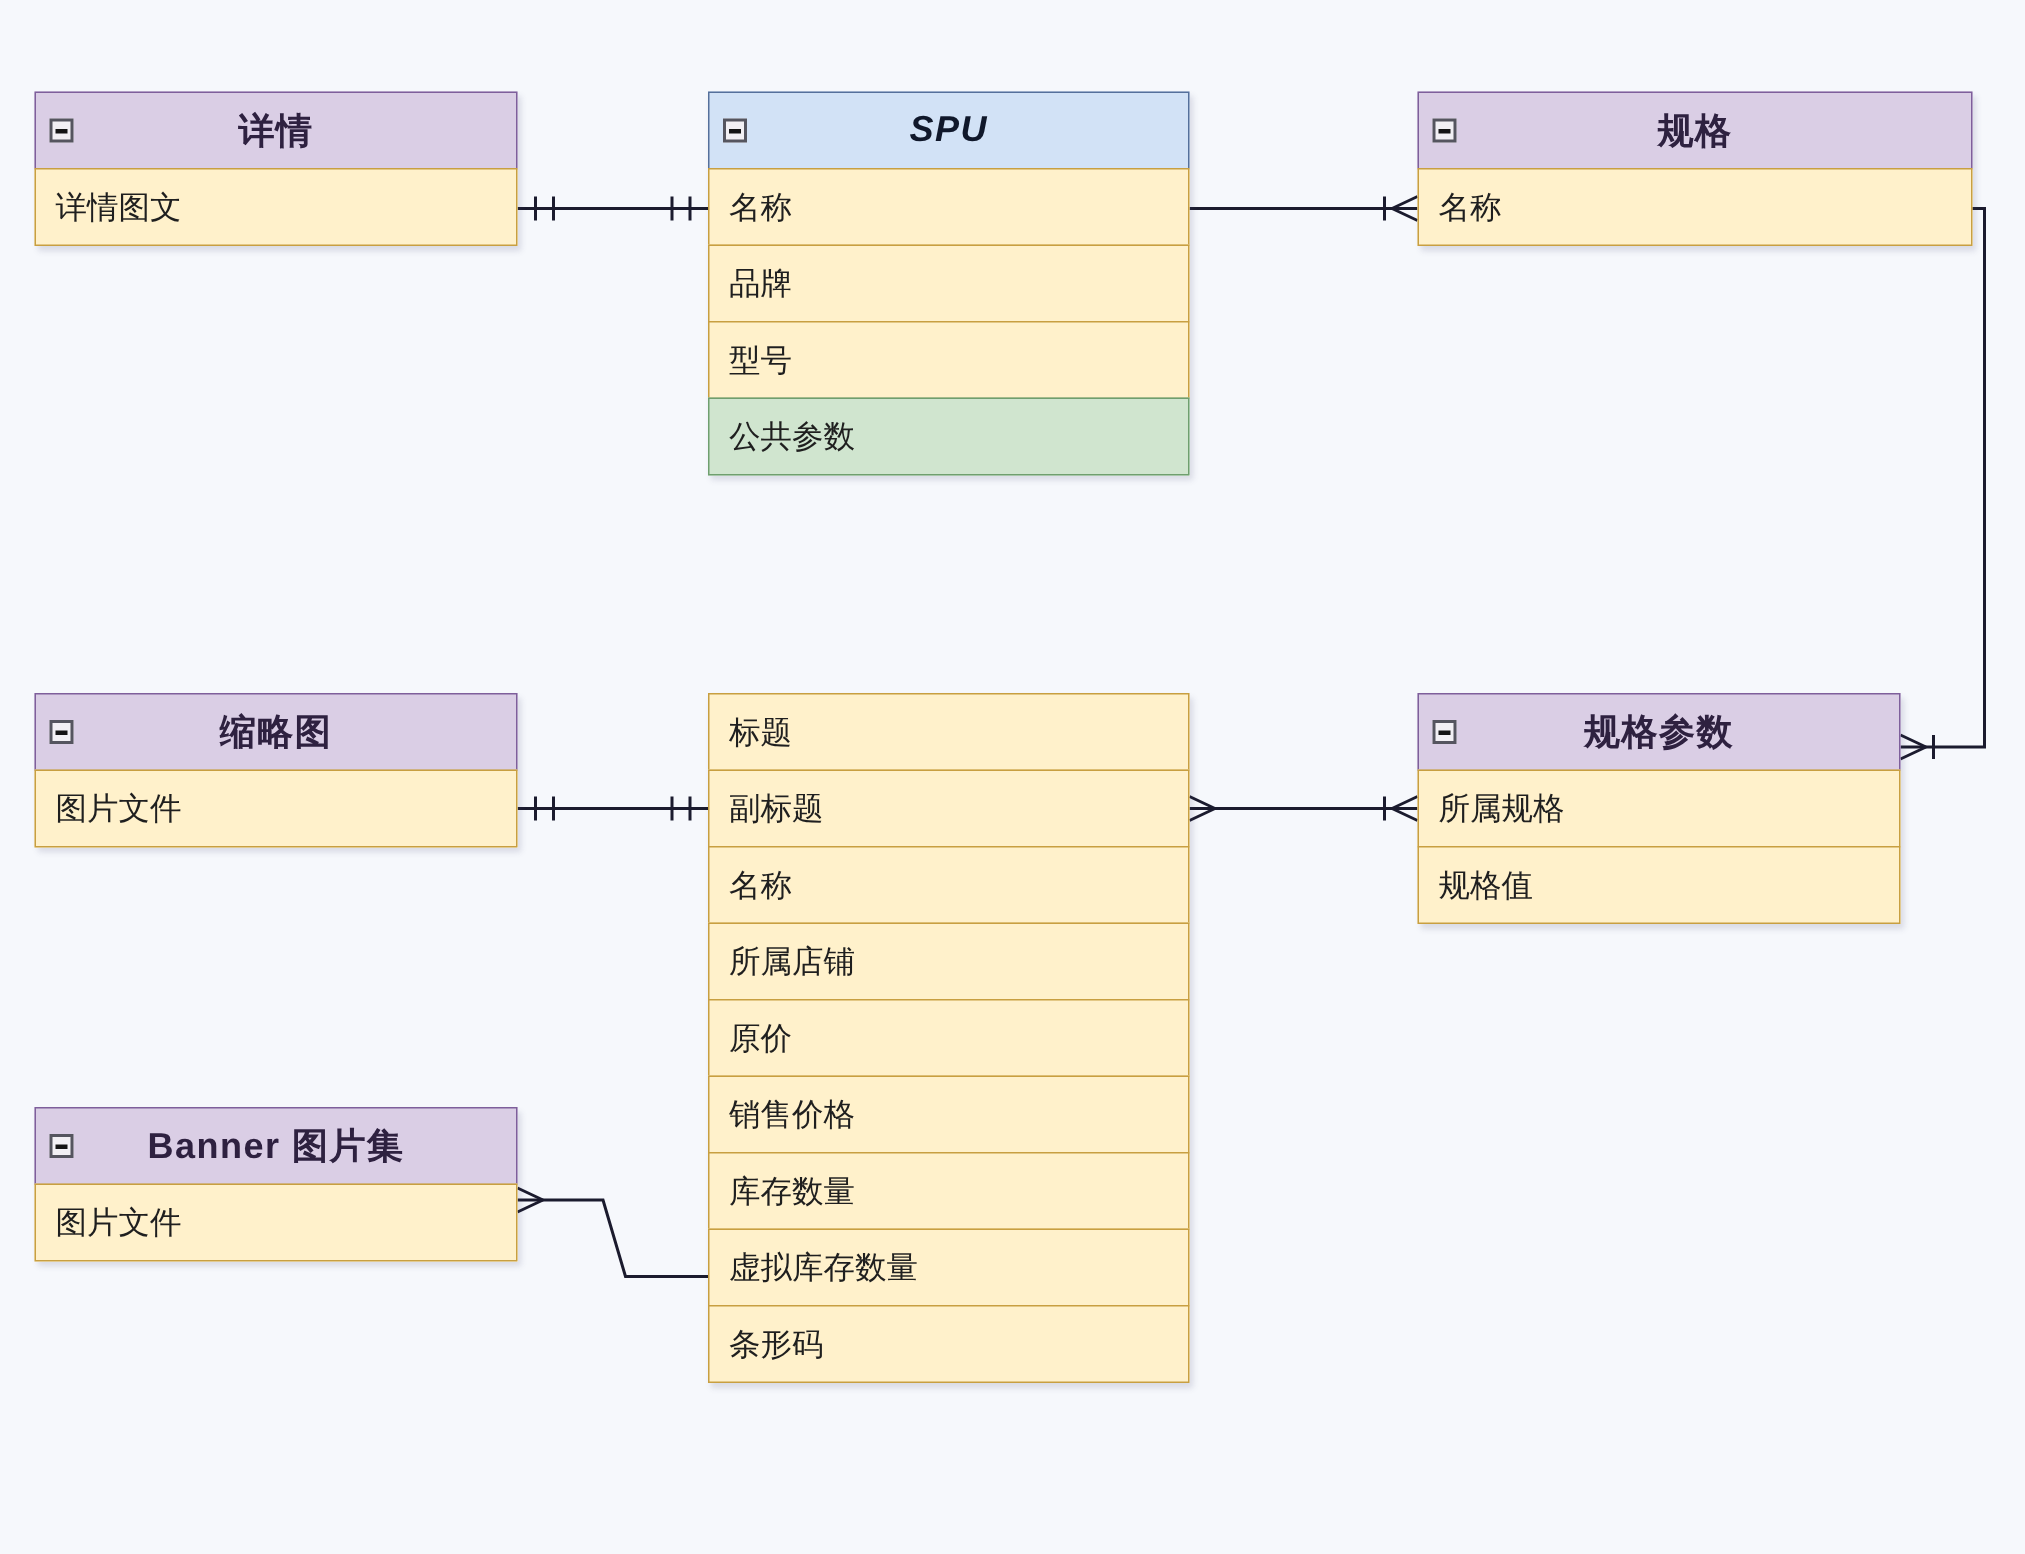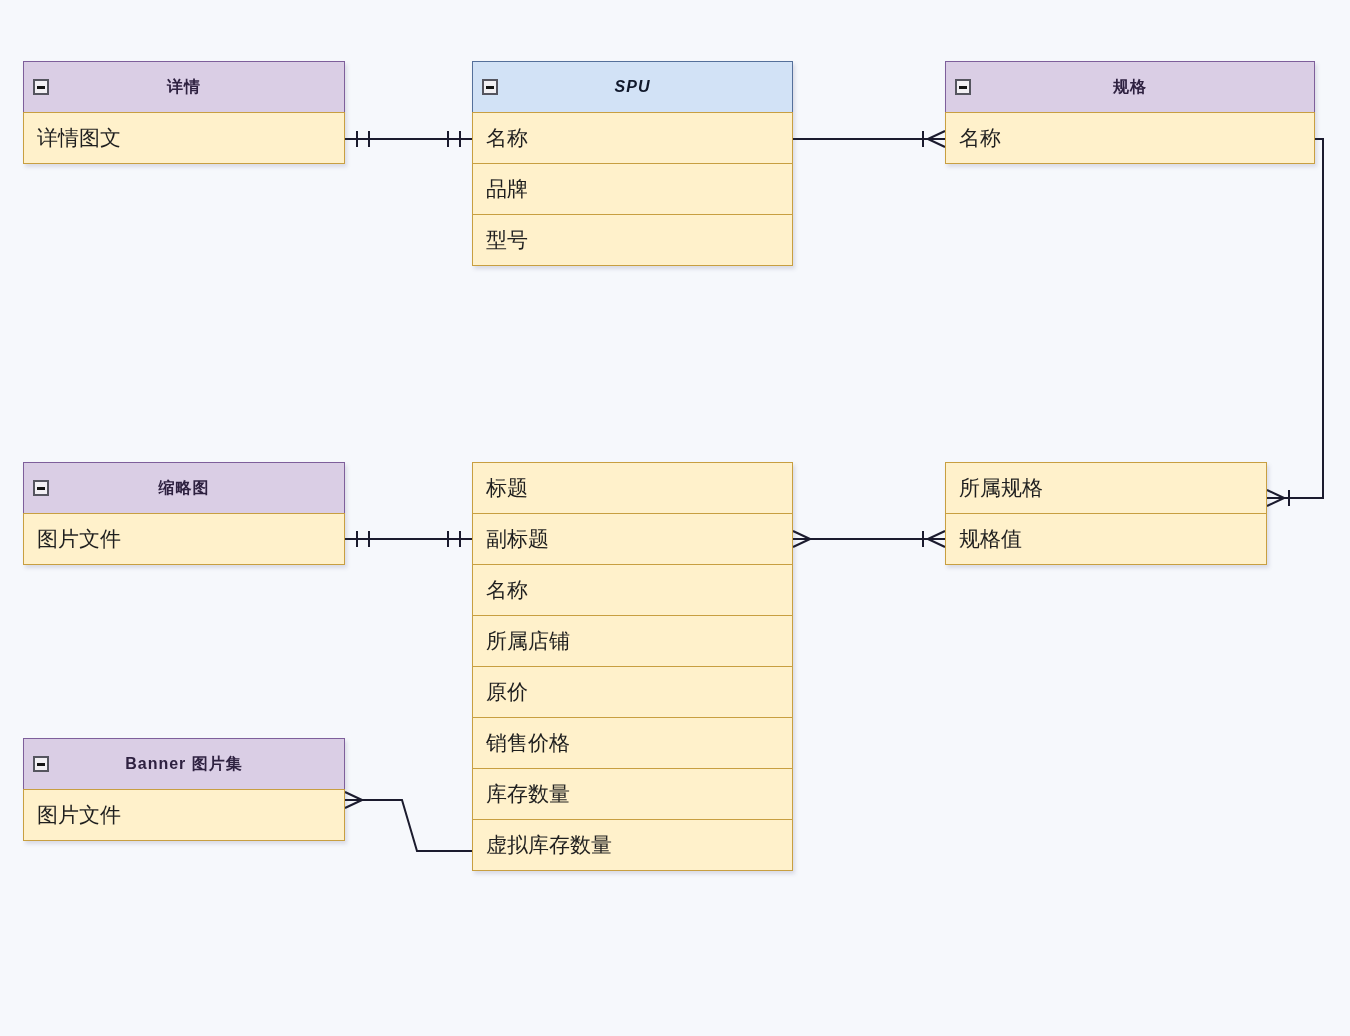--- a/index.html
+++ b/index.html
@@ -27,21 +27,21 @@
     align-items:center;
     position:relative;
     border:1px solid #999;
     margin-top:-1px;
   }
   .cell:first-child{margin-top:0;}
   .cell.header{
     justify-content:center;
   }
   .title{
-    font-size:16px;
+    font-size:24px;
     font-weight:600;
     letter-spacing:1px;
   }
   .cell.row{
     padding-left:13px;
     font-size:21px;
     color:#1f1f1f;
   }
   
   .purple{background:#dacee5;border-color:#7e5f9b;}
@@ -116,20 +116,21 @@
       <div class="entity" style="left: 472px; top: 61px; width: 321px; text-align: right;">
         <div class="cell header blue">
           <span class="collapse">
             <span class="minus"></span>
           </span>
           <span class="title">SPU</span>
         </div>
         <div class="cell row yellow">名称</div>
         <div class="cell row yellow">品牌</div>
         <div class="cell row yellow">型号</div>
+        <div class="cell row green">公共参数</div>
       </div>
       <div class="entity" style="left: 945px; top: 61px; width: 370px;">
         <div class="cell header purple">
           <span class="collapse">
             <span class="minus"></span>
           </span>
           <span class="title">规格</span>
         </div>
         <div class="cell row yellow">名称</div>
       </div>
@@ -144,22 +145,29 @@
       </div>
       <div class="entity" style="left: 472px; top: 462px; width: 321px;">
         <div class="cell row yellow">标题</div>
         <div class="cell row yellow">副标题</div>
         <div class="cell row yellow">名称</div>
         <div class="cell row yellow">所属店铺</div>
         <div class="cell row yellow">原价</div>
         <div class="cell row yellow">销售价格</div>
         <div class="cell row yellow">库存数量</div>
         <div class="cell row yellow">虚拟库存数量</div>
+        <div class="cell row yellow">条形码</div>
       </div>
       <div class="entity" style="left: 945px; top: 462px; width: 322px;">
+        <div class="cell header purple">
+          <span class="collapse">
+            <span class="minus"></span>
+          </span>
+          <span class="title">规格参数</span>
+        </div>
         <div class="cell row yellow">所属规格</div>
         <div class="cell row yellow">规格值</div>
       </div>
       <div class="entity" style="left: 23px; top: 738px; width: 322px;">
         <div class="cell header purple">
           <span class="collapse">
             <span class="minus"></span>
           </span>
           <span class="title">Banner 图片集</span>
         </div>

